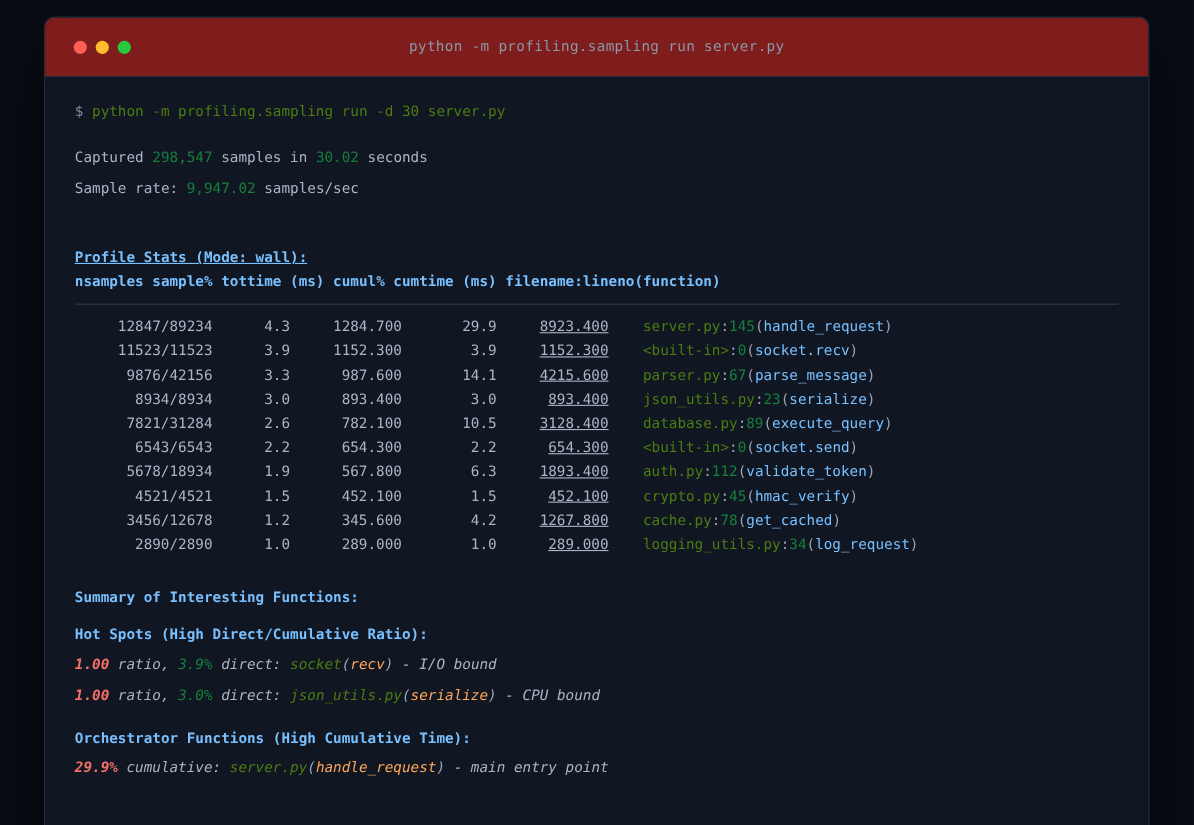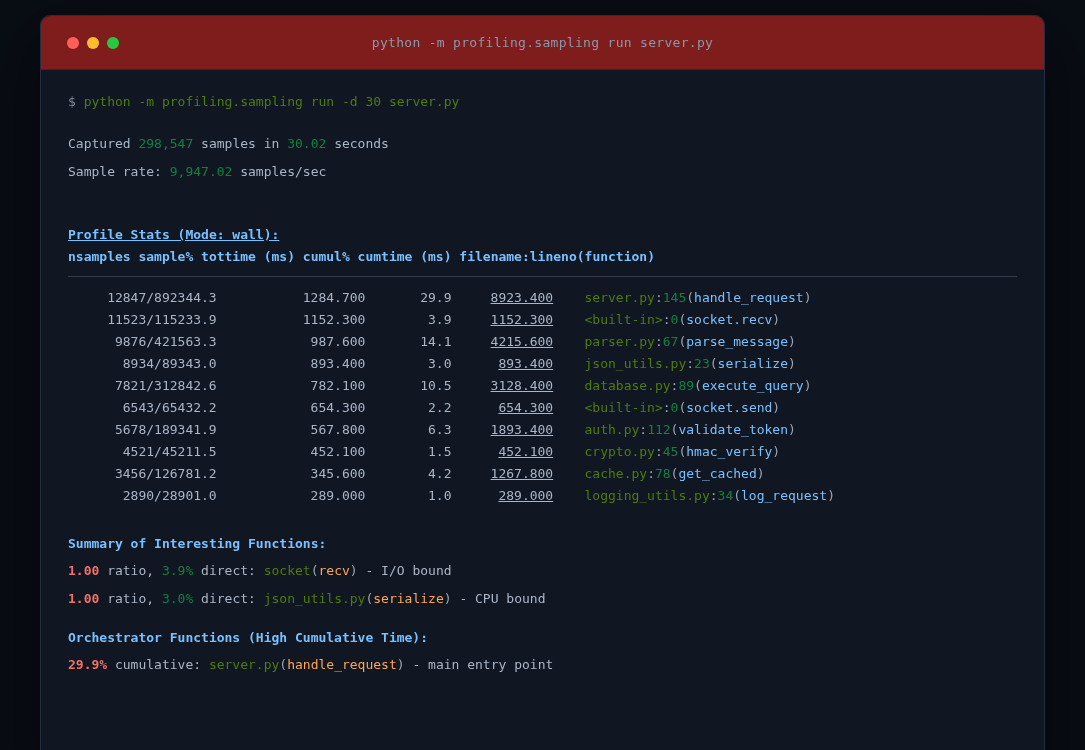--- a/index.html
+++ b/index.html
@@ -45,35 +45,35 @@
   .line, .t-row, .s-line { white-space: pre; }
   .cmd-line { line-height: 20px; margin-top: 6px; }
   .stats { line-height: 28px; margin-top: 18px; }
   .heading { color: #79c0ff; font-weight: bold; }
   .profile-heading { margin-top: 38px; line-height: 22px; text-decoration: underline; }
   .cols-header { line-height: 22px; }
   .rule { border-top: 1px solid #323c4c; margin: 8px 0 10px 0; height: 0; }
   .ptable { line-height: 22px; }
   .summary-heading { margin-top: 26px; line-height: 22px; }
   .hot-heading { margin-top: 12px; line-height: 22px; }
-  .s-group { line-height: 28px; margin-top: 2px; }
+  .s-group { line-height: 28px; margin-top: 2px; font-style: italic; }
   .orch-heading { margin-top: 14px; line-height: 22px; }
 
   .fg { color: #aab6c6; }
   .dim { color: #7f8b9b; }
   .punct { color: #9aa6b5; }
   .green { color: #4d7c0f; }
   .yellow { color: #15803d; }
   .orange { color: #ffa657; }
   .blue { color: #79c0ff; }
   .red { color: #f47067; }
   .bold { font-weight: bold; }
 
   .c1 { display: inline-block; width: 16ch; text-align: right; }
-  .c2 { display: inline-block; width: 9ch;  text-align: left; }
+  .c2 { display: inline-block; width: 9ch;  text-align: right; }
   .c3 { display: inline-block; width: 13ch; text-align: right; }
   .c4 { display: inline-block; width: 11ch; text-align: right; }
   .c5 { display: inline-block; width: 13ch; text-align: right; text-decoration: underline; }
   .c6 { margin-left: 4ch; }
 </style>
 </head>
 <body>
 
 <div class="window">
   <div class="titlebar">
@@ -106,20 +106,21 @@
       <div class="t-row"><span class="c1 fg">7821/31284</span><span class="c2 fg">2.6</span><span class="c3 fg">782.100</span><span class="c4 fg">10.5</span><span class="c5 fg">3128.400</span><span class="c6"><span class="green">database.py</span><span class="punct">:</span><span class="yellow">89</span><span class="punct">(</span><span class="blue">execute_query</span><span class="punct">)</span></span></div>
       <div class="t-row"><span class="c1 fg">6543/6543</span><span class="c2 fg">2.2</span><span class="c3 fg">654.300</span><span class="c4 fg">2.2</span><span class="c5 fg">654.300</span><span class="c6"><span class="green">&lt;built-in&gt;</span><span class="punct">:</span><span class="yellow">0</span><span class="punct">(</span><span class="blue">socket.send</span><span class="punct">)</span></span></div>
       <div class="t-row"><span class="c1 fg">5678/18934</span><span class="c2 fg">1.9</span><span class="c3 fg">567.800</span><span class="c4 fg">6.3</span><span class="c5 fg">1893.400</span><span class="c6"><span class="green">auth.py</span><span class="punct">:</span><span class="yellow">112</span><span class="punct">(</span><span class="blue">validate_token</span><span class="punct">)</span></span></div>
       <div class="t-row"><span class="c1 fg">4521/4521</span><span class="c2 fg">1.5</span><span class="c3 fg">452.100</span><span class="c4 fg">1.5</span><span class="c5 fg">452.100</span><span class="c6"><span class="green">crypto.py</span><span class="punct">:</span><span class="yellow">45</span><span class="punct">(</span><span class="blue">hmac_verify</span><span class="punct">)</span></span></div>
       <div class="t-row"><span class="c1 fg">3456/12678</span><span class="c2 fg">1.2</span><span class="c3 fg">345.600</span><span class="c4 fg">4.2</span><span class="c5 fg">1267.800</span><span class="c6"><span class="green">cache.py</span><span class="punct">:</span><span class="yellow">78</span><span class="punct">(</span><span class="blue">get_cached</span><span class="punct">)</span></span></div>
       <div class="t-row"><span class="c1 fg">2890/2890</span><span class="c2 fg">1.0</span><span class="c3 fg">289.000</span><span class="c4 fg">1.0</span><span class="c5 fg">289.000</span><span class="c6"><span class="green">logging_utils.py</span><span class="punct">:</span><span class="yellow">34</span><span class="punct">(</span><span class="blue">log_request</span><span class="punct">)</span></span></div>
     </div>
 
     <div class="line heading summary-heading">Summary of Interesting Functions:</div>
 
+    <div class="line heading hot-heading">Hot Spots (High Direct/Cumulative Ratio):</div>
     <div class="s-group">
       <div class="s-line"><span class="red bold">1.00</span><span class="fg"> ratio, </span><span class="yellow">3.9%</span><span class="fg"> direct: </span><span class="green">socket</span><span class="punct">(</span><span class="orange">recv</span><span class="punct">)</span><span class="fg"> - I/O bound</span></div>
       <div class="s-line"><span class="red bold">1.00</span><span class="fg"> ratio, </span><span class="yellow">3.0%</span><span class="fg"> direct: </span><span class="green">json_utils.py</span><span class="punct">(</span><span class="orange">serialize</span><span class="punct">)</span><span class="fg"> - CPU bound</span></div>
     </div>
 
     <div class="line heading orch-heading">Orchestrator Functions (High Cumulative Time):</div>
     <div class="s-group">
       <div class="s-line"><span class="red bold">29.9%</span><span class="fg"> cumulative: </span><span class="green">server.py</span><span class="punct">(</span><span class="orange">handle_request</span><span class="punct">)</span><span class="fg"> - main entry point</span></div>
 
     </div>

